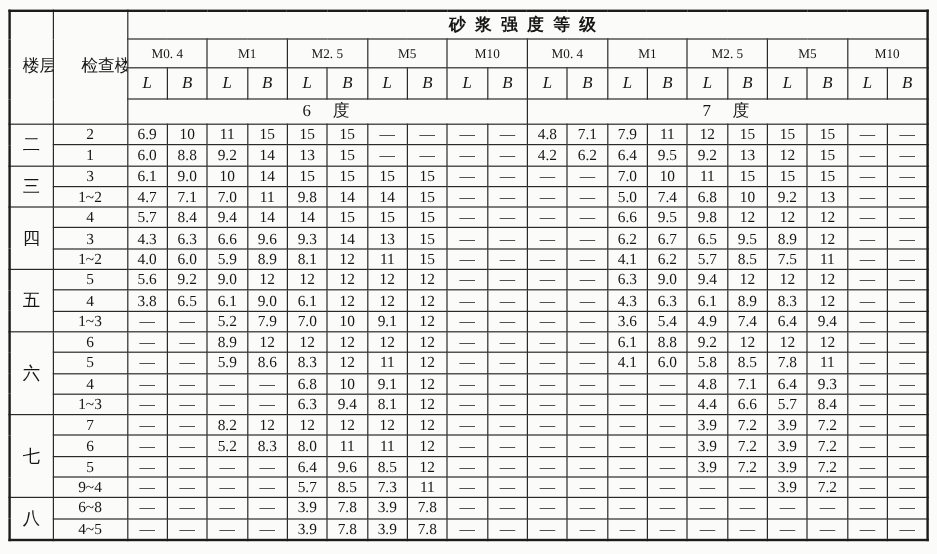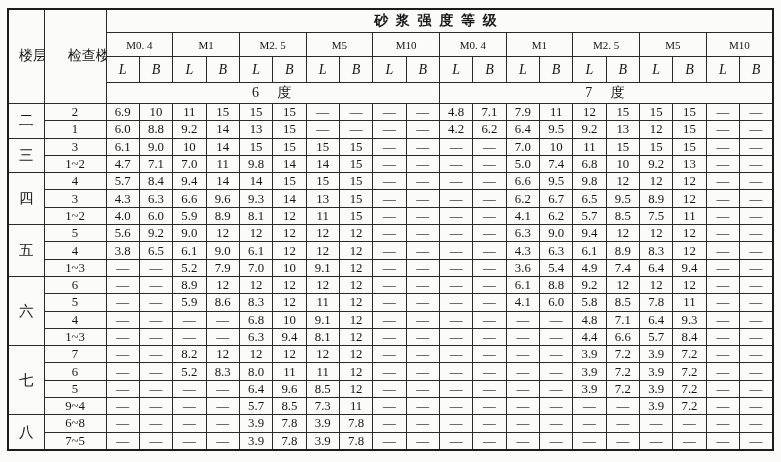--- a/index.html
+++ b/index.html
@@ -560,21 +560,21 @@
           <td class="value-cell">—</td>
           <td class="value-cell">—</td>
           <td class="value-cell">—</td>
           <td class="value-cell">—</td>
           <td class="value-cell">—</td>
           <td class="value-cell">—</td>
           <td class="value-cell">—</td>
           <td class="value-cell">—</td>
         </tr>
         <tr>
-          <td class="floor-cell">7~5</td>
+          <td class="floor-cell">4~5</td>
           <td class="value-cell">—</td>
           <td class="value-cell">—</td>
           <td class="value-cell">—</td>
           <td class="value-cell">—</td>
           <td class="value-cell">3.9</td>
           <td class="value-cell">7.8</td>
           <td class="value-cell">3.9</td>
           <td class="value-cell">7.8</td>
           <td class="value-cell">—</td>
           <td class="value-cell">—</td>

